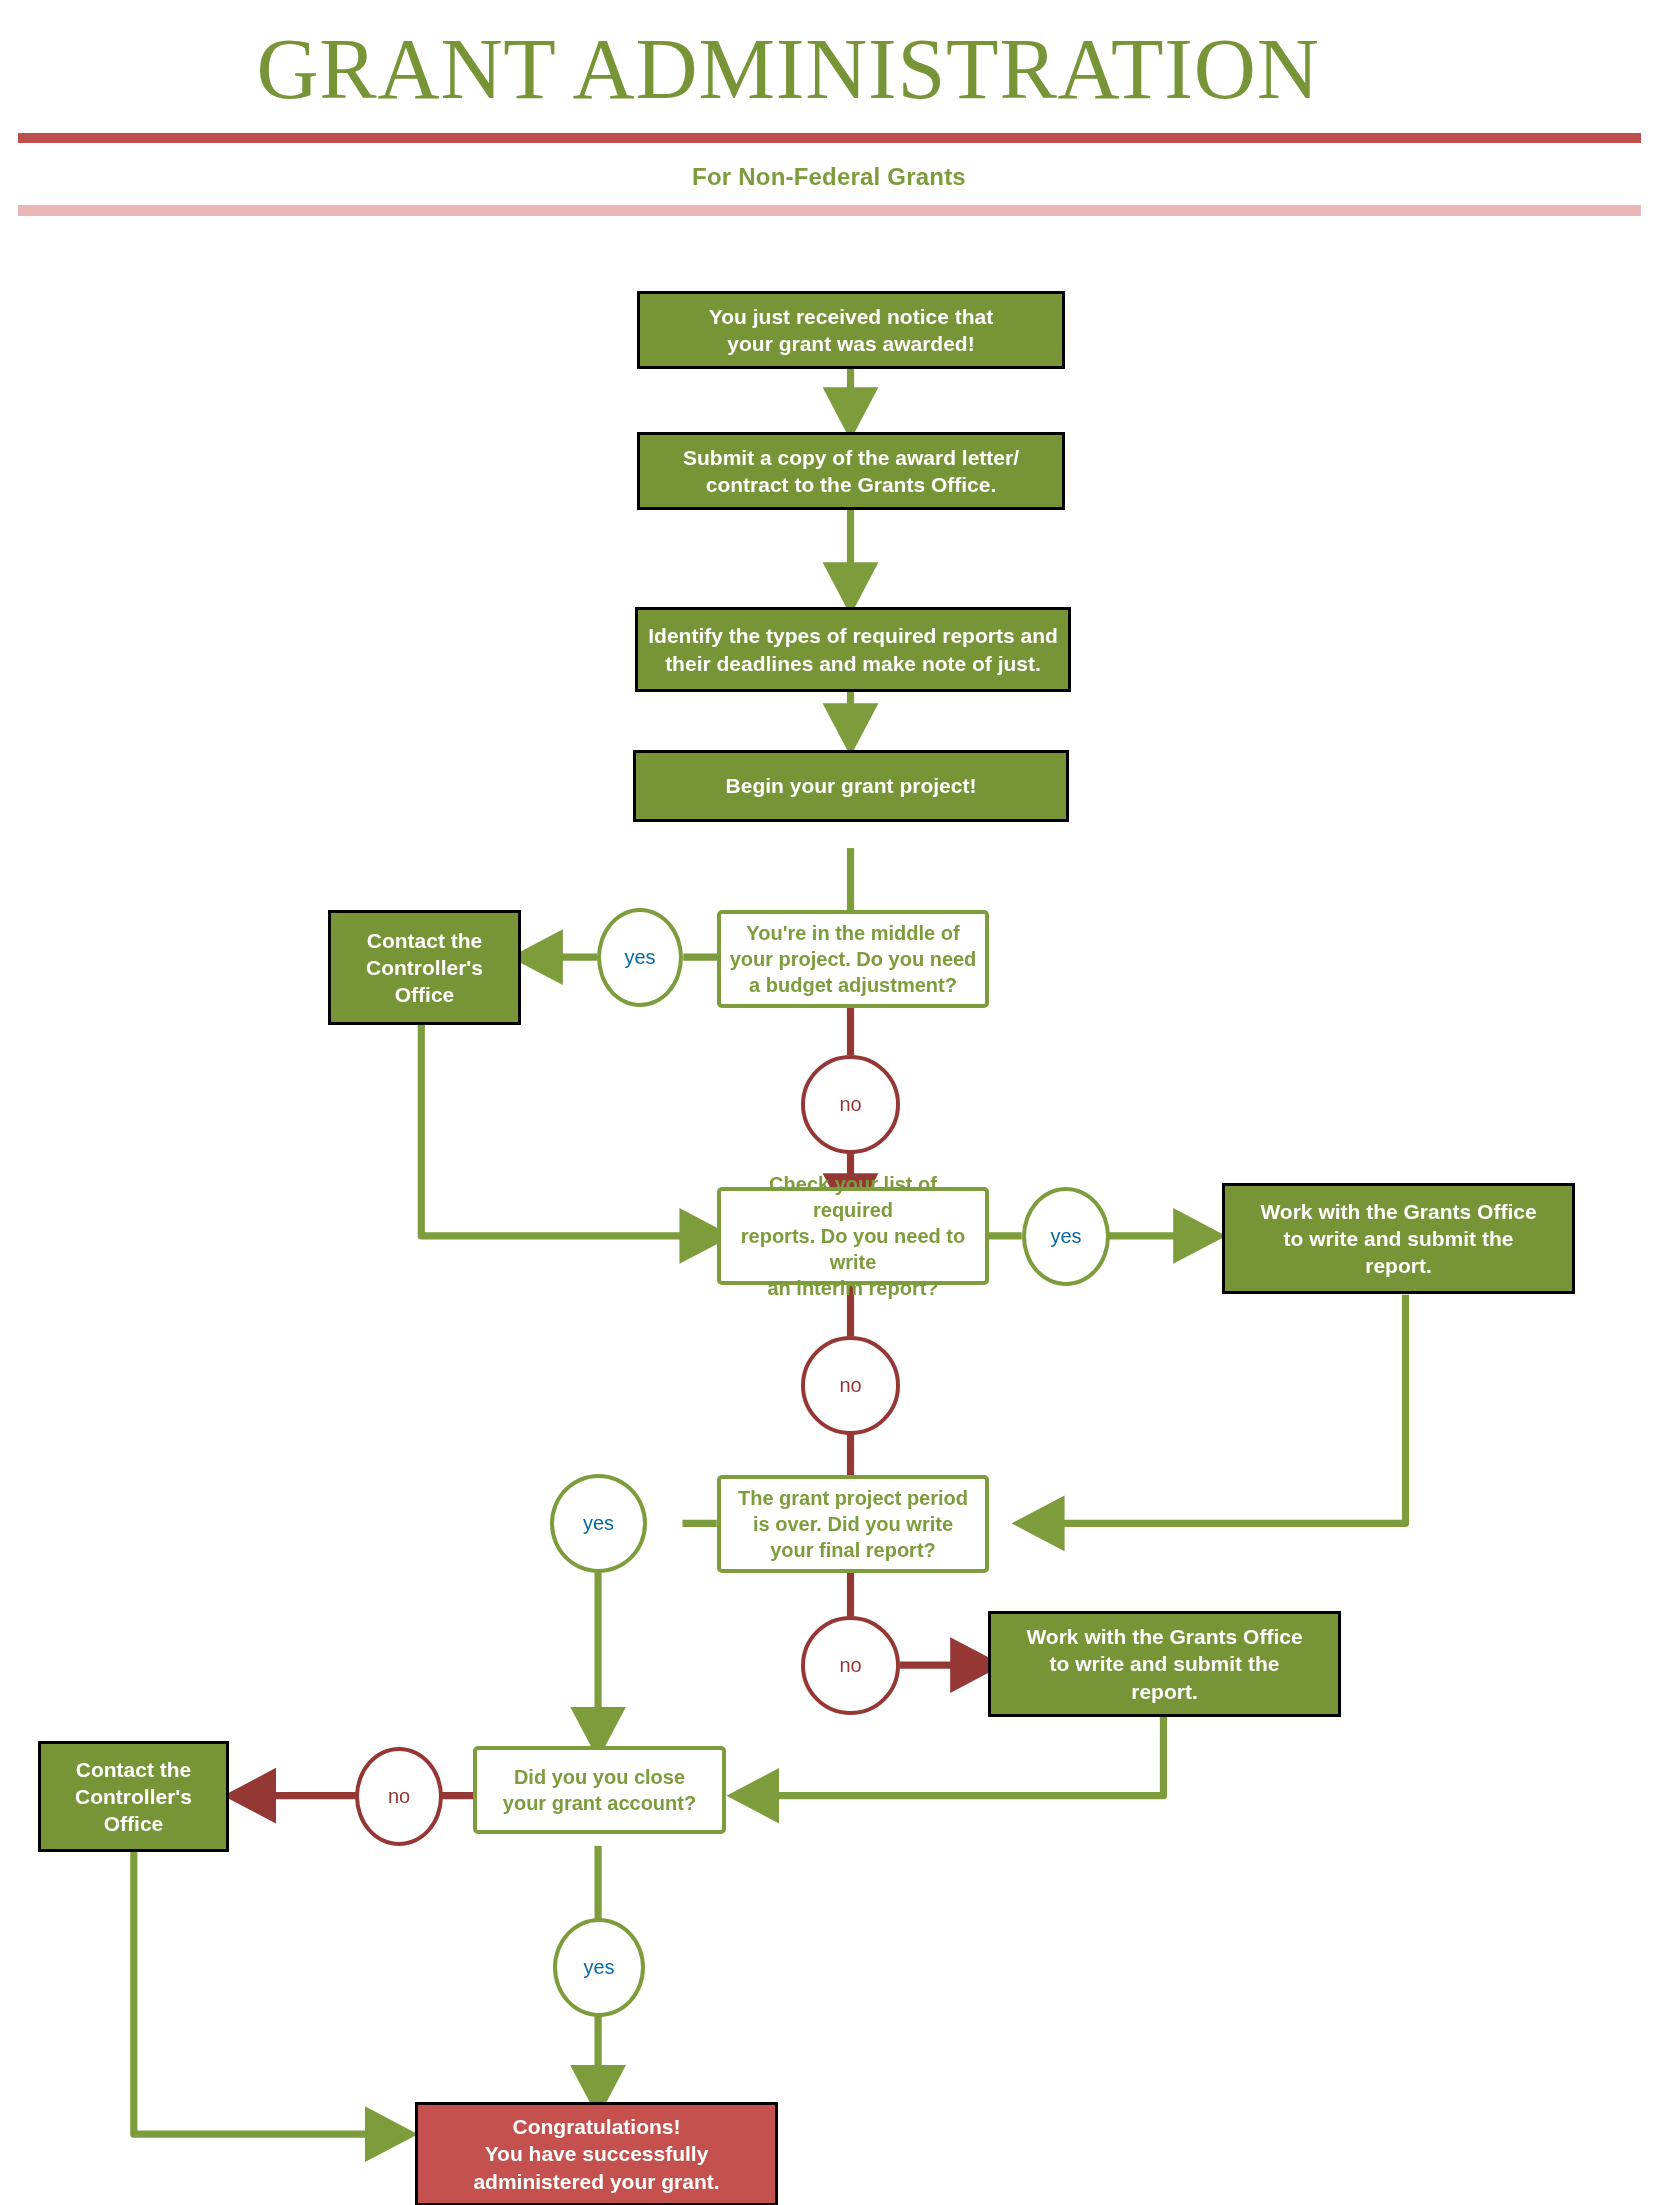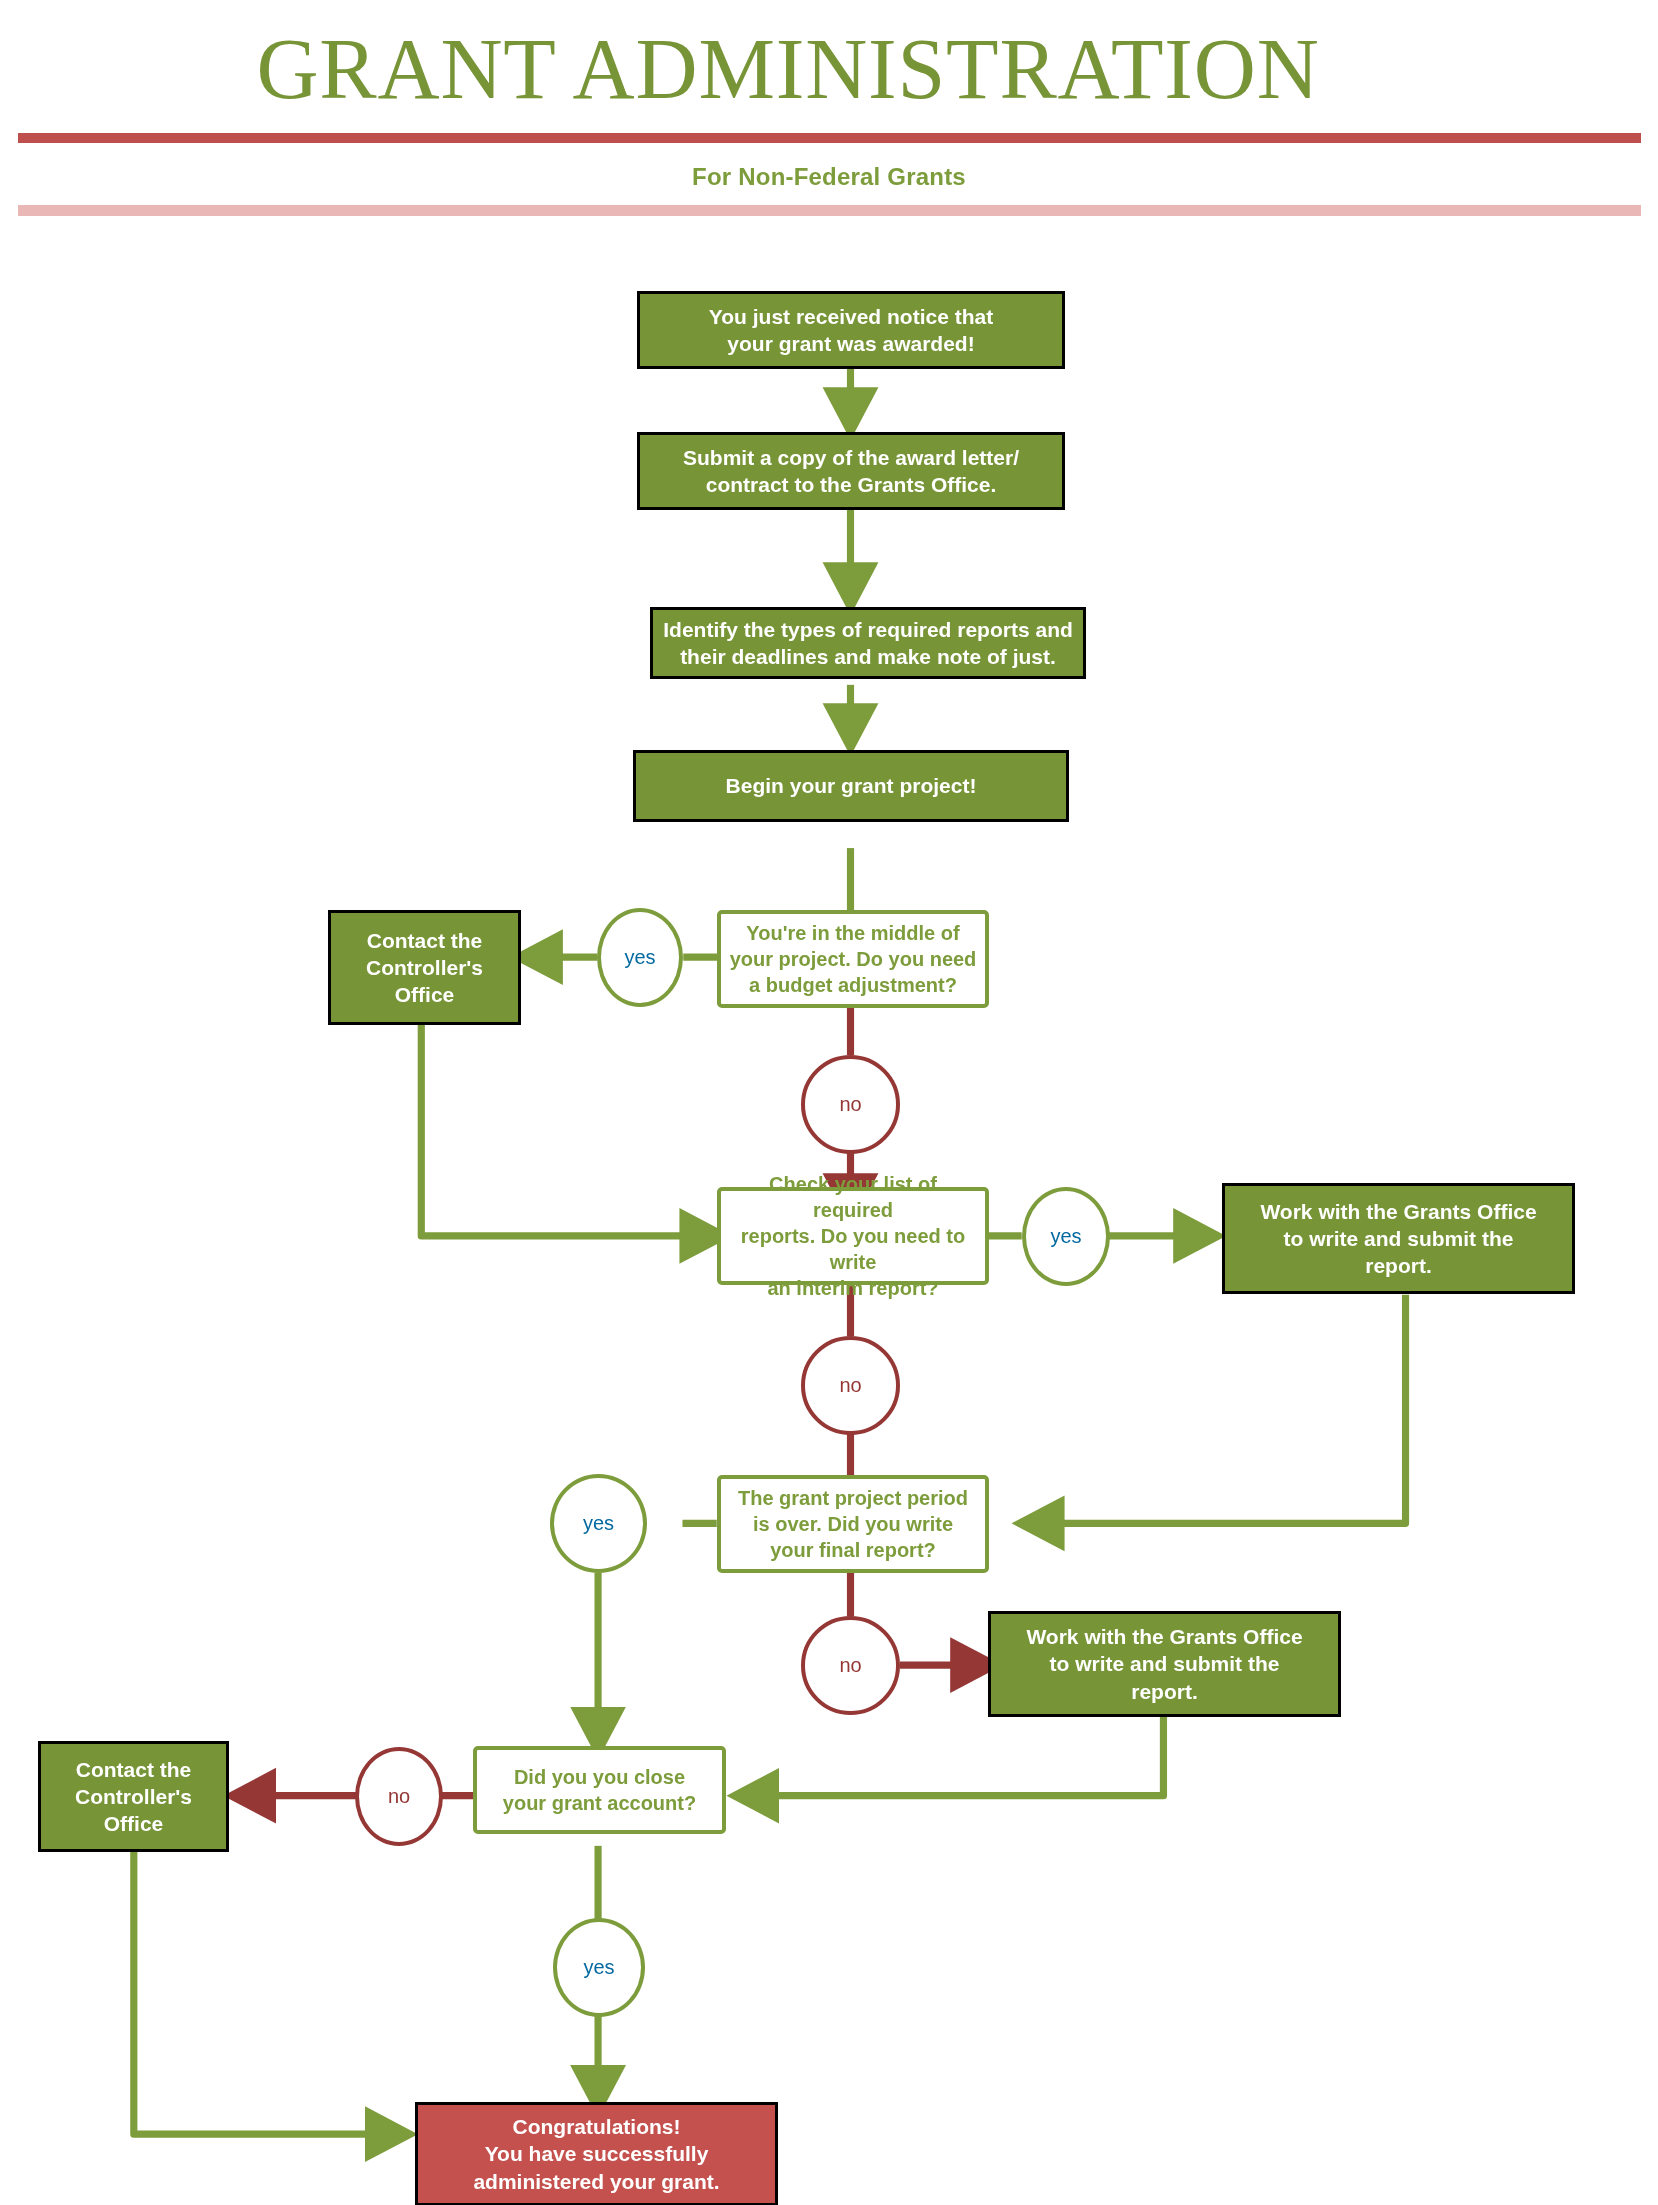--- a/index.html
+++ b/index.html
@@ -221,21 +221,21 @@
       </span>
     </div>
 
     <div class="node node-process" style="left:637px; top:432px; width:428px; height:78px;">
       <span>
         <span>Submit a copy of the award letter/</span>
         <span>contract to the Grants Office.</span>
       </span>
     </div>
 
-    <div class="node node-process" style="left:650px; top:607px; width:436px; height:72px;">
+    <div class="node node-process" style="left:635px; top:607px; width:436px; height:85px;">
       <span>
         <span>Identify the types of required reports and</span>
         <span>their deadlines and make note of just.</span>
       </span>
     </div>
 
     <div class="node node-process" style="left:633px; top:750px; width:436px; height:72px;">
       <span>
         <span>Begin your grant project!</span>
       </span>

